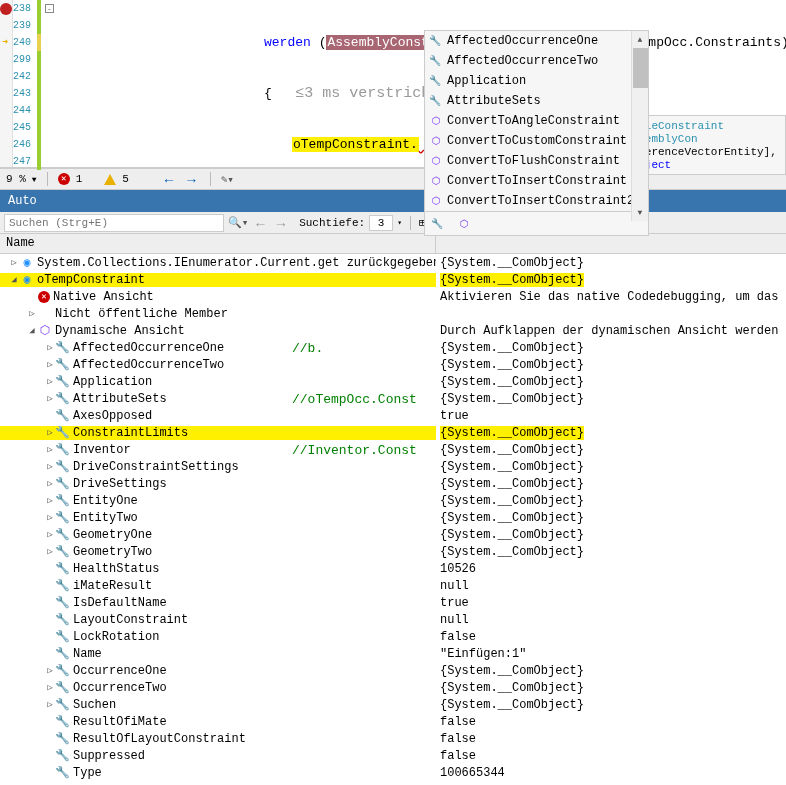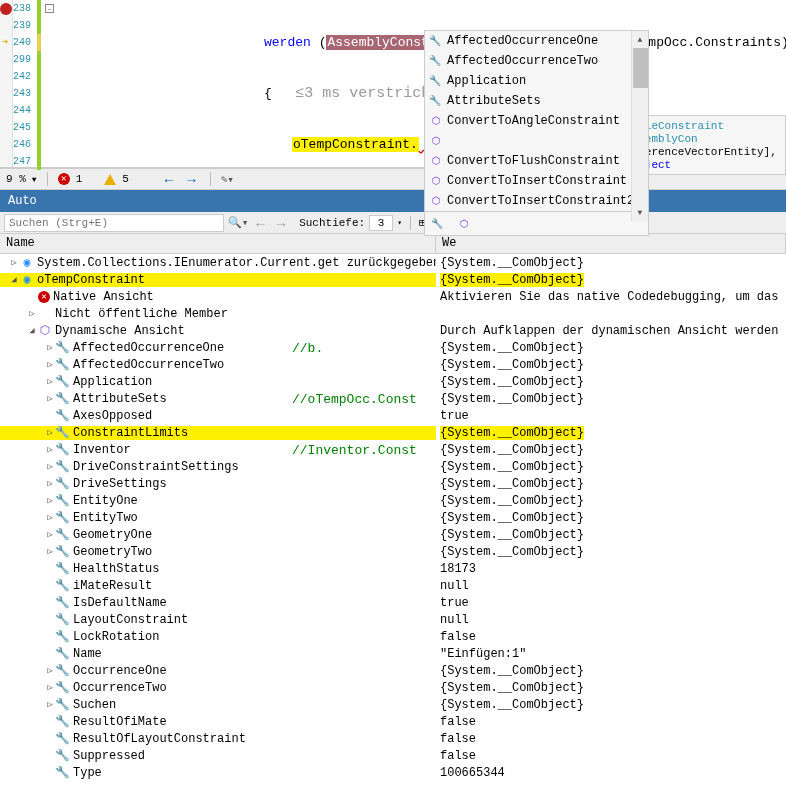--- a/index.html
+++ b/index.html
@@ -162,20 +162,21 @@
       <div class="is-item">
         <span class="is-icon is-ic-w">🔧</span>
         <span>AttributeSets</span>
       </div>
       <div class="is-item">
         <span class="is-icon is-ic-m">⬡</span>
         <span>ConvertToAngleConstraint</span>
       </div>
       <div class="is-item">
         <span class="is-icon is-ic-m">⬡</span>
+        <span>ConvertToCustomConstraint</span>
       </div>
       <div class="is-item">
         <span class="is-icon is-ic-m">⬡</span>
         <span>ConvertToFlushConstraint</span>
       </div>
       <div class="is-item">
         <span class="is-icon is-ic-m">⬡</span>
         <span>ConvertToInsertConstraint</span>
       </div>
       <div class="is-item">
@@ -228,21 +229,20 @@
   <input class="depth-input" value="3" style="">
   <span style="font-size:8px">▾</span>
   <div class="tb-sep"></div>
   <span>⊞</span>
   <span>⊟</span>
   <span>⎄</span>
 </div>
 
 <div class="col-headers">
   <div class="col-h col-name">Name</div>
-  <div class="col-h col-val">We</div>
 </div>
 
 <div class="tree" id="tree">
     <div class="tree-row">
       <div class="tree-name">
         <span class="indent" style="width: 8px;"></span>
         <span class="exp">▷</span>
         <span class="ico ico-obj">◉</span>
         <span>System.Collections.IEnumerator.Current.get zurückgegeben</span>
       </div>
@@ -401,21 +401,21 @@
       </div>
       <div class="tree-val">{System.__ComObject}</div>
     </div>
     <div class="tree-row">
       <div class="tree-name">
         <span class="indent" style="width: 44px;"></span>
         <span class="exp"></span>
         <span class="ico ico-prop">🔧</span>
         <span>HealthStatus</span>
       </div>
-      <div class="tree-val">18173</div>
+      <div class="tree-val">10526</div>
     </div>
     <div class="tree-row">
       <div class="tree-name">
         <span class="indent" style="width: 44px;"></span>
         <span class="exp"></span>
         <span class="ico ico-prop">🔧</span>
         <span>iMateResult</span>
       </div>
       <div class="tree-val">null</div>
     </div>

